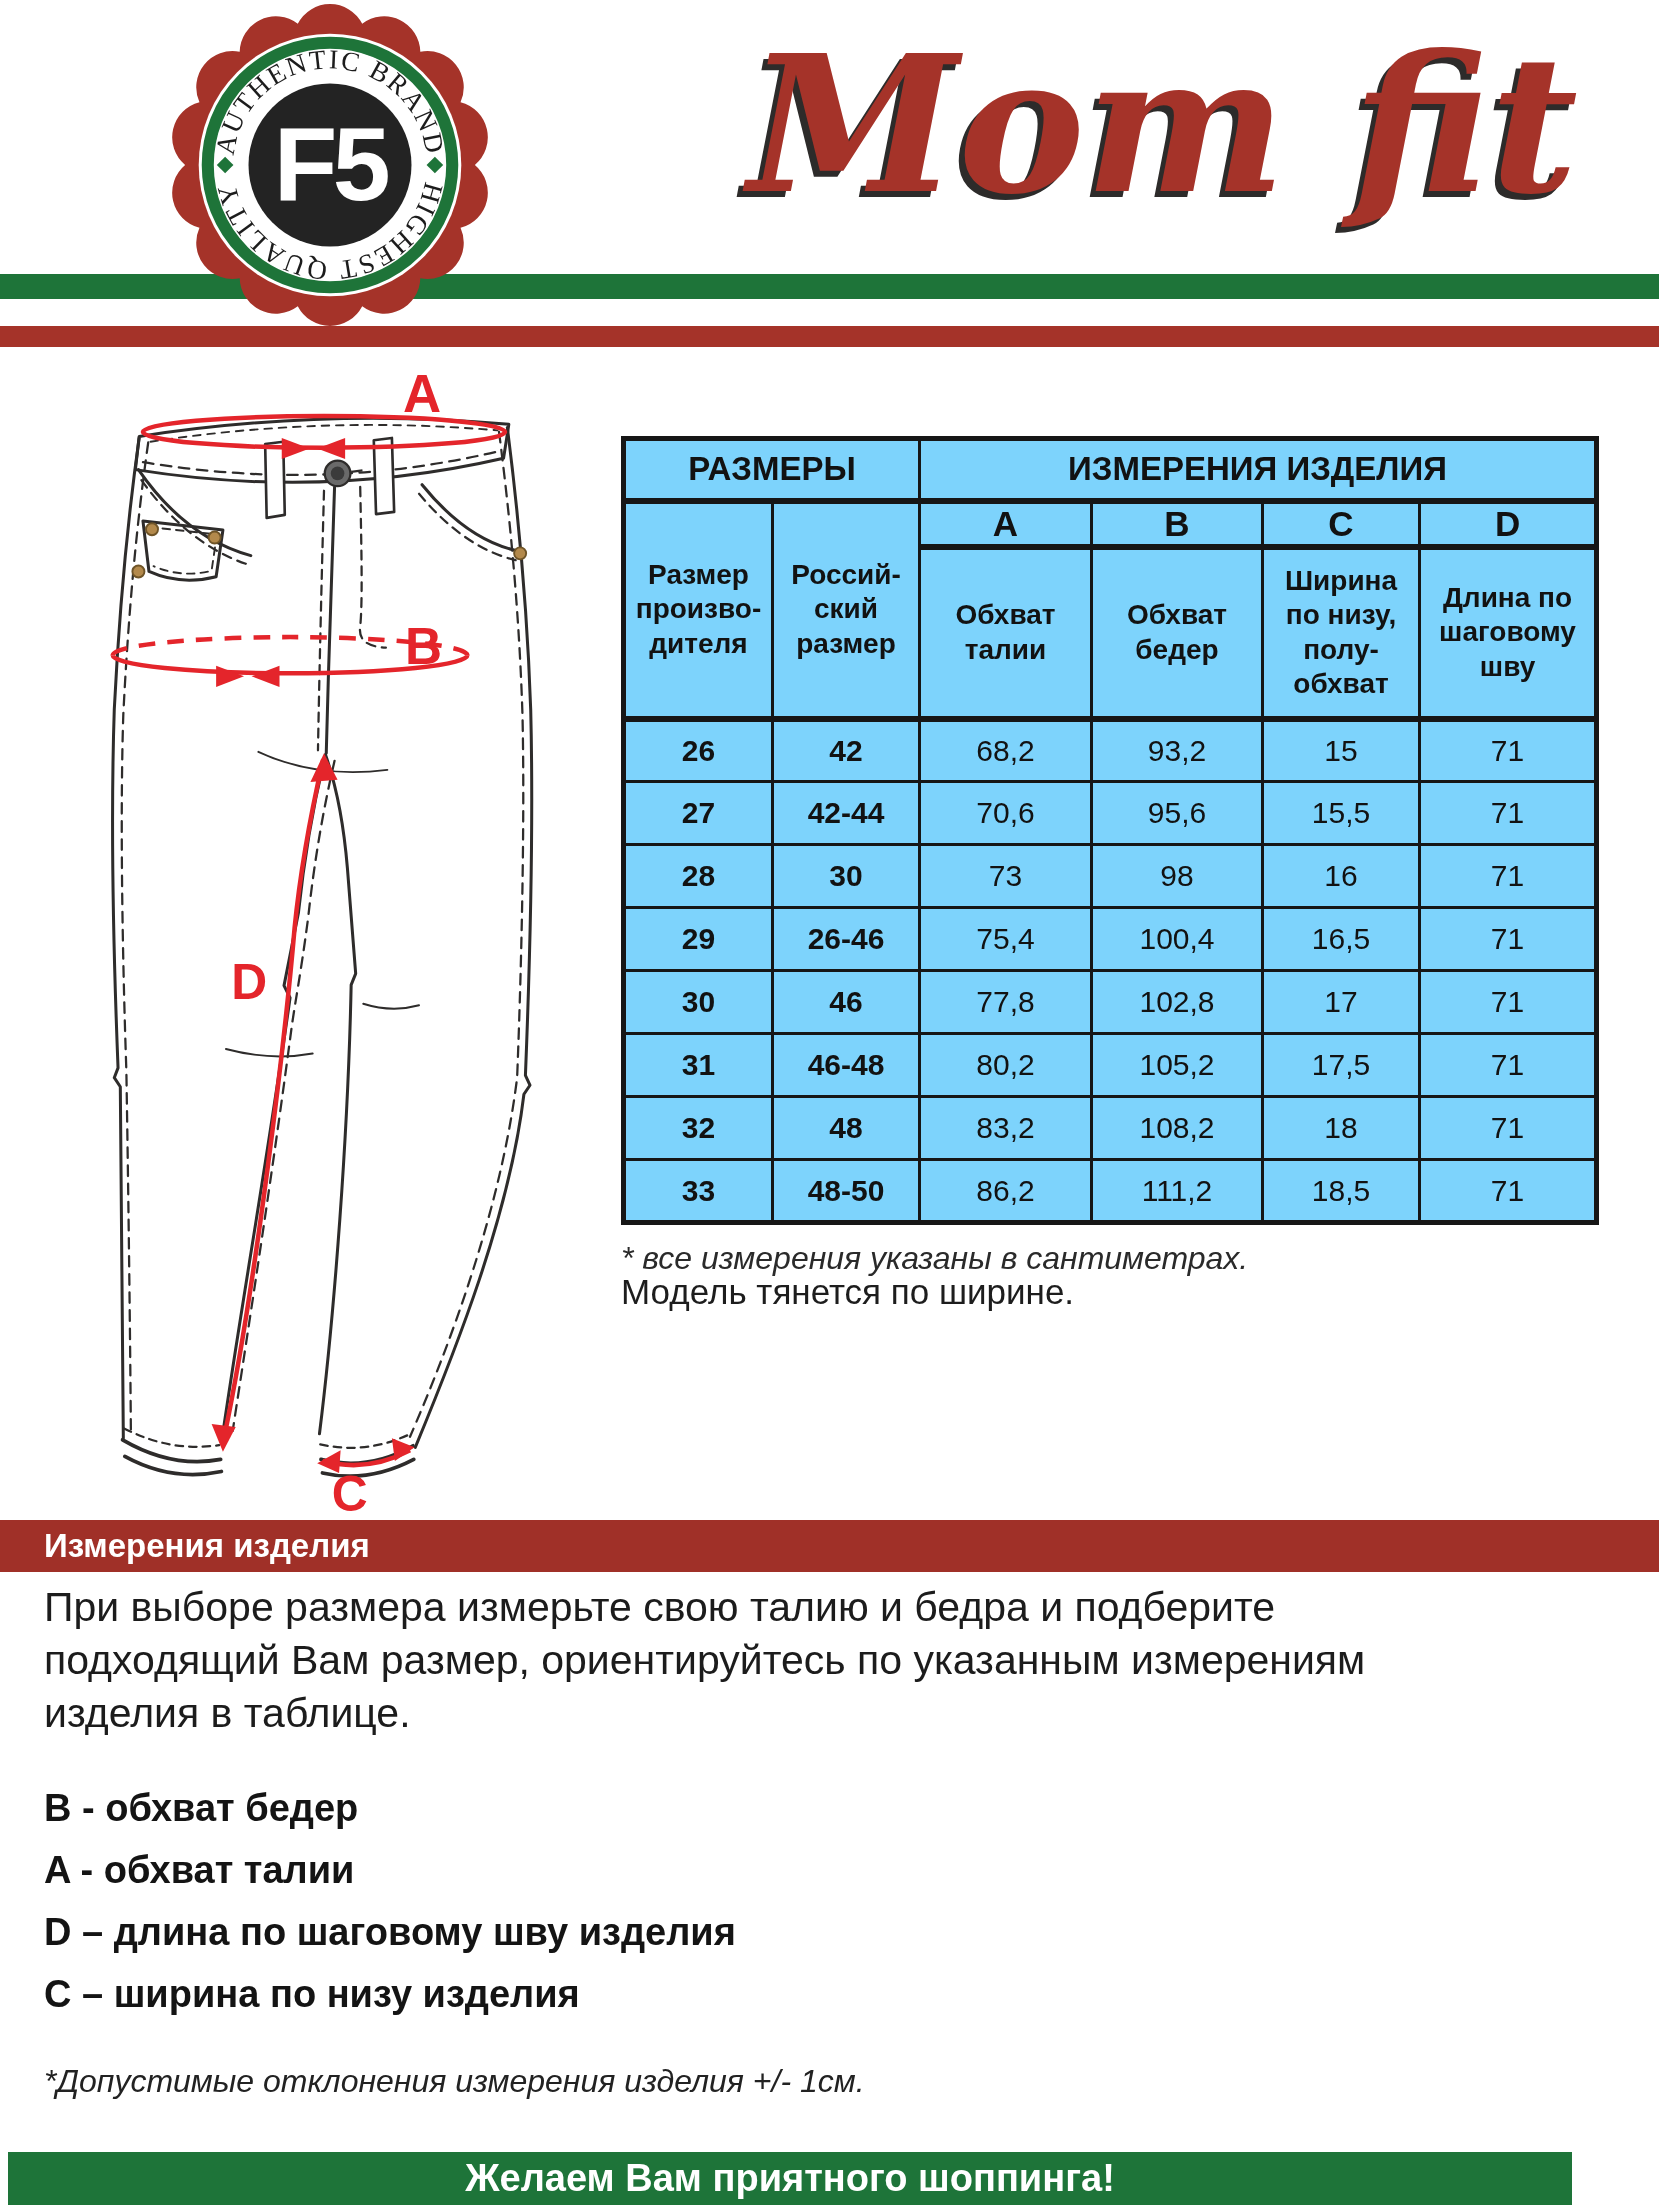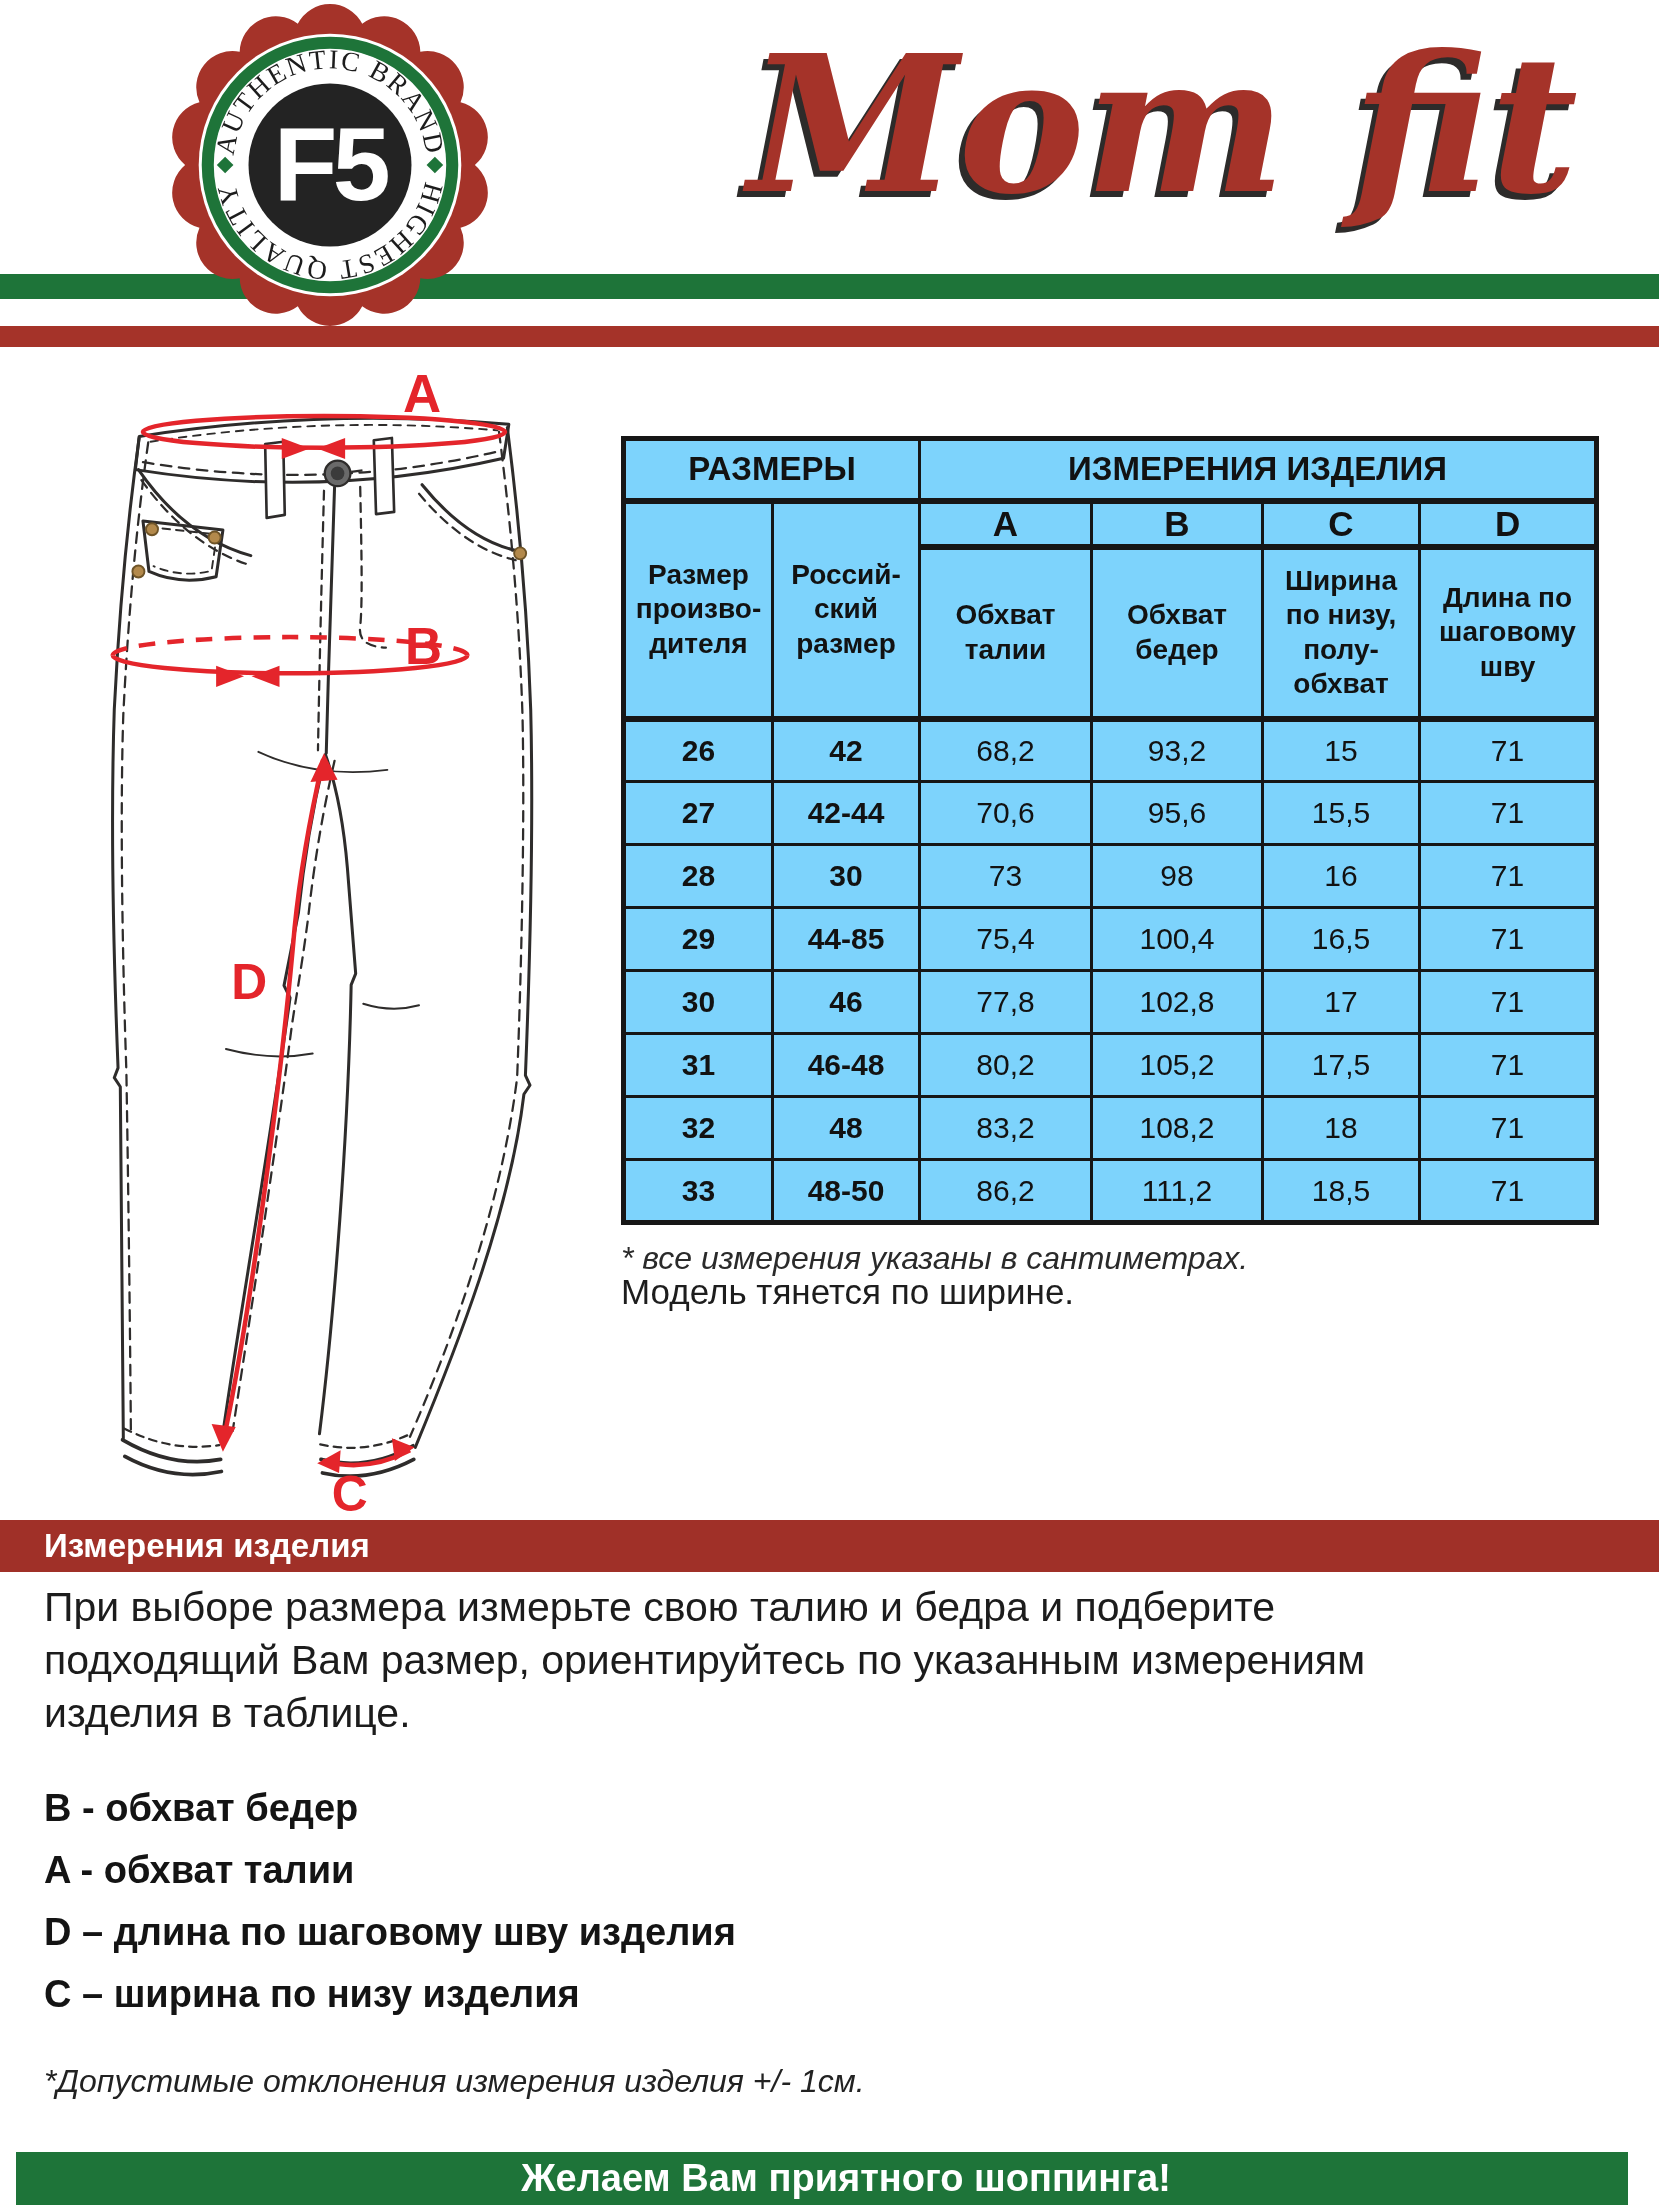--- a/index.html
+++ b/index.html
@@ -38,21 +38,21 @@
   .note-stretch{left:621px;top:1272px;font-size:35px;color:#1d1d1d;}
 
   
   .section-bar{left:0;top:1520px;width:1660px;height:52px;background:#a03028;}
   .section-bar span{display:block;padding-left:44px;line-height:52px;color:#ffffff;font-size:33px;font-weight:bold;}
   .fit-paragraph{left:44px;top:1581px;width:1569px;font-size:41px;line-height:53px;color:#1c1c1c;white-space:pre-line;}
   .legend{left:44px;top:1777px;width:1056px;}
   .legend div{font-size:38px;font-weight:bold;line-height:62px;color:#141414;}
   .tolerance-note{left:44px;top:2063px;font-size:32px;font-style:italic;color:#222;}
 
-  .footer-bar{left:16px;top:2152px;width:1564px;height:53px;background:#1e7439;padding-left:48px;}
+  .footer-bar{left:8px;top:2152px;width:1564px;height:53px;background:#1e7439;}
   .footer-bar div{text-align:center;line-height:53px;color:#fff;font-size:38px;font-weight:bold;}
 </style>
 </head>
 <body>
 
 <div class="abs stripe-green"></div>
 <div class="abs stripe-red"></div>
 
 <svg class="abs" style="left:164px;top:-0.8px" width="332" height="332" viewBox="-220 -220 440 440">
   <path fill="#a53329" d="M 192 0
@@ -218,21 +218,21 @@
   <tr class="rd">
     <td class="numb">28</td>
     <td class="numb">30</td>
     <td class="num">73</td>
     <td class="num">98</td>
     <td class="num">16</td>
     <td class="num">71</td>
   </tr>
   <tr class="rd">
     <td class="numb">29</td>
-    <td class="numb">44-85</td>
+    <td class="numb">26-46</td>
     <td class="num">75,4</td>
     <td class="num">100,4</td>
     <td class="num">16,5</td>
     <td class="num">71</td>
   </tr>
   <tr class="rd">
     <td class="numb">30</td>
     <td class="numb">46</td>
     <td class="num">77,8</td>
     <td class="num">102,8</td>

